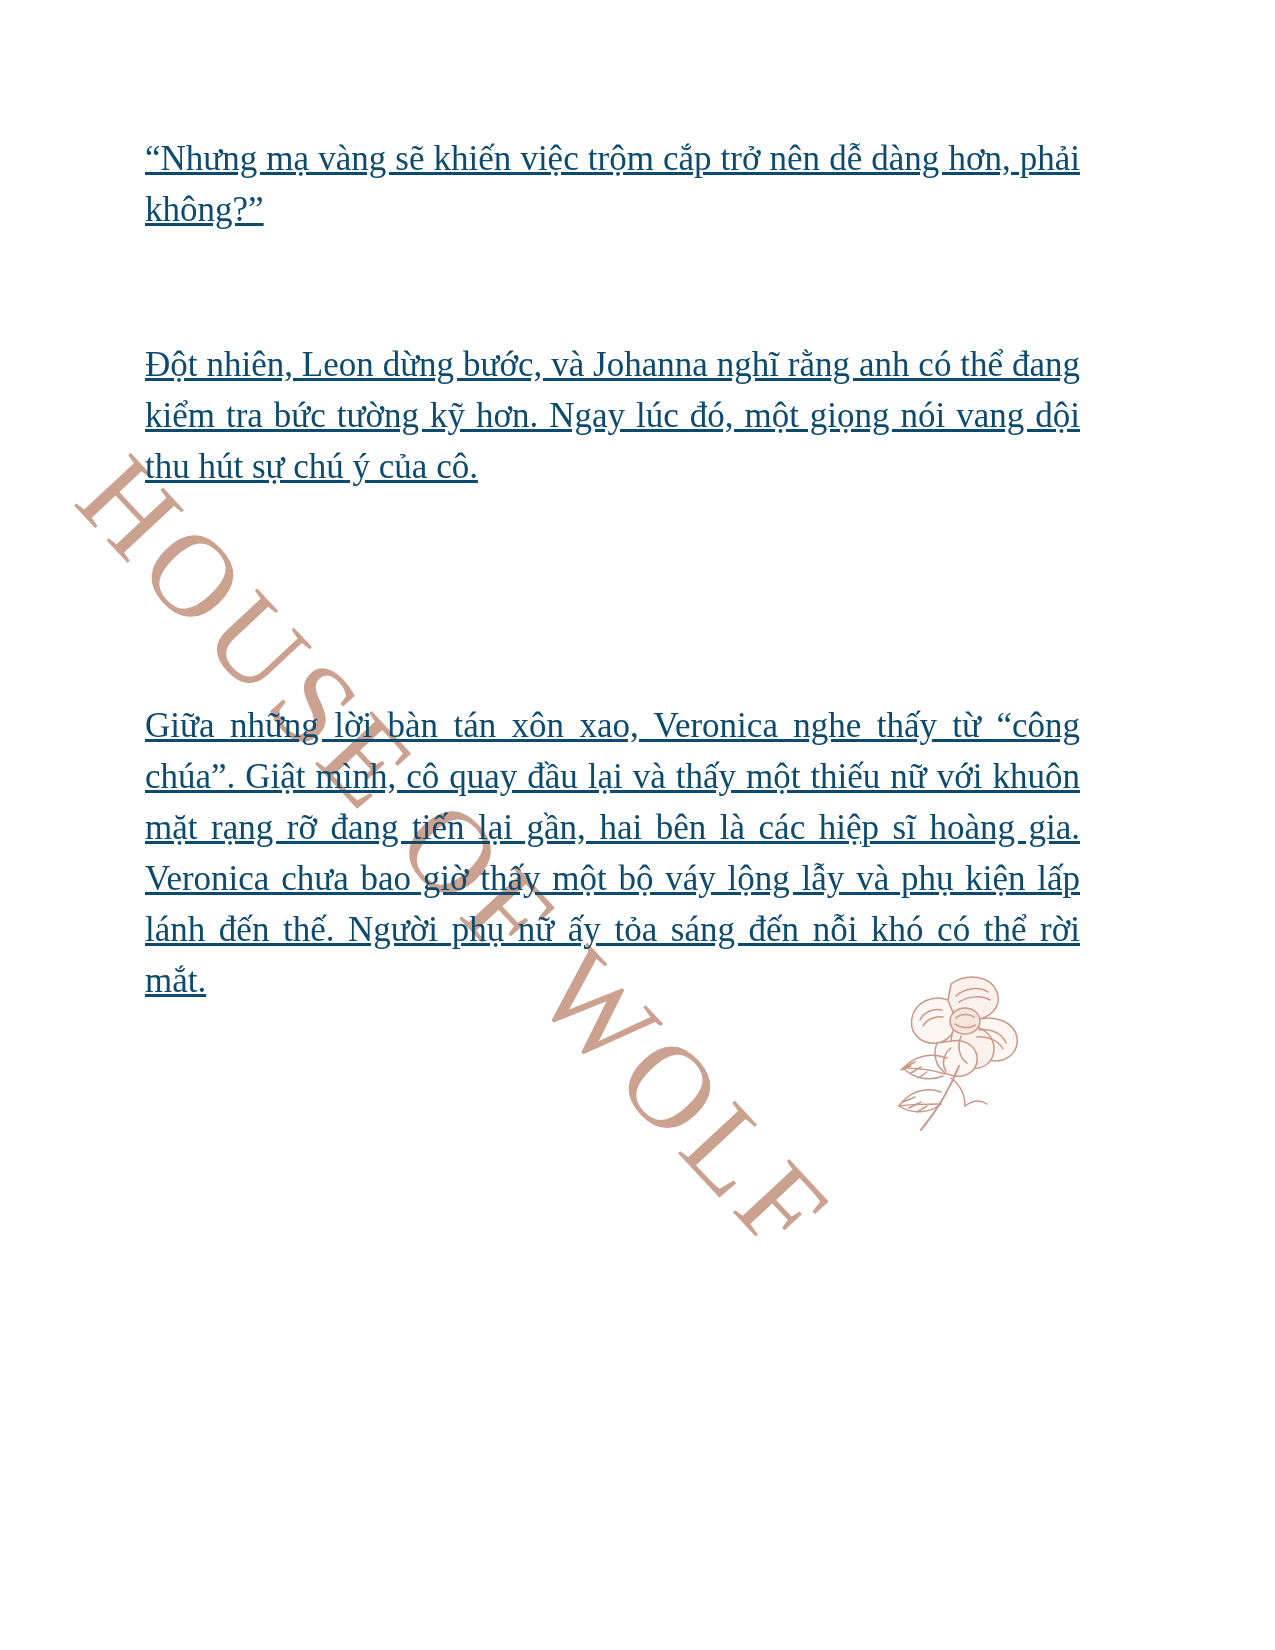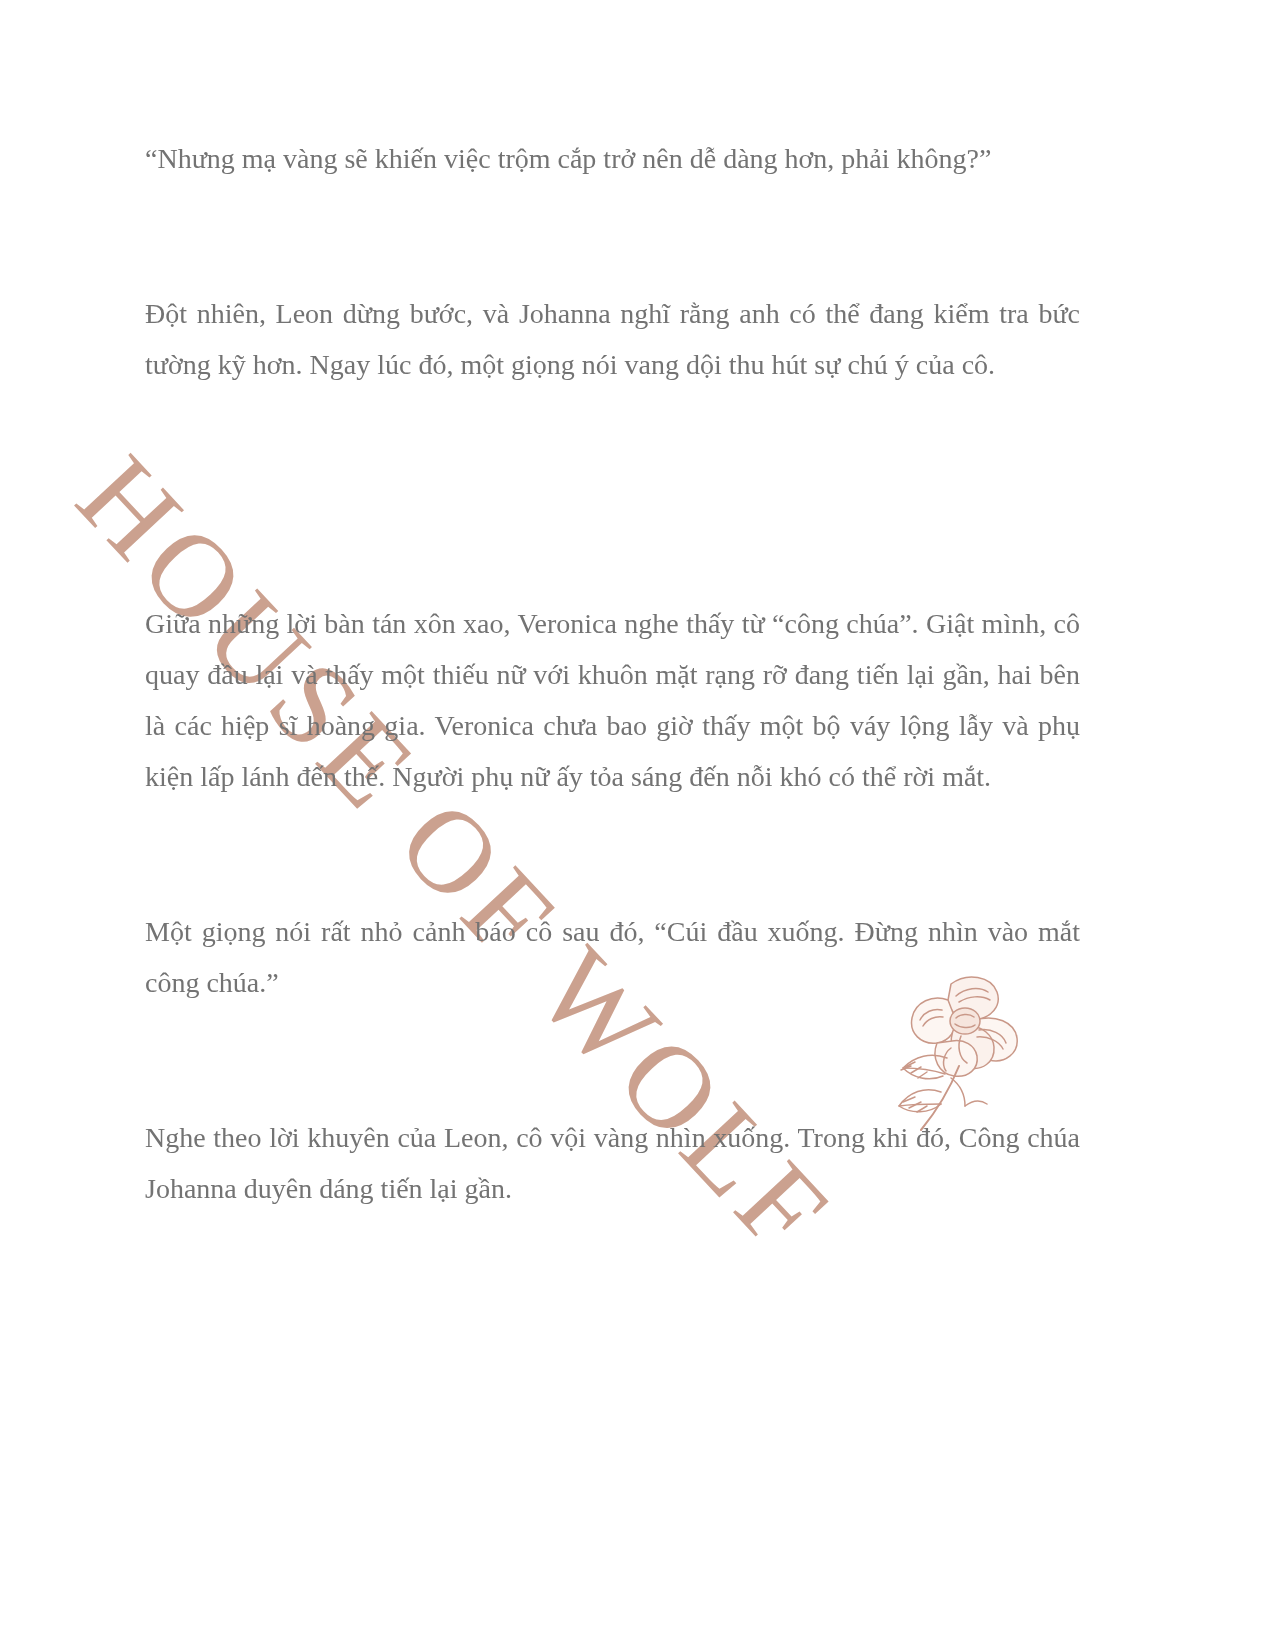--- a/index.html
+++ b/index.html
@@ -53,27 +53,28 @@
   
   .content {
     position: absolute;
     left: 145px;
     top: 0;
     width: 935px;
     z-index: 3;
   }
   p.para {
     margin: 0;
-    font-size: 28px;
+    font-size: 35px;
     line-height: 51px;
-    color: #737373;
+    color: #0c4a6e;
     text-align: justify;
     text-justify: inter-word;
     -webkit-hyphens: none;
     hyphens: none;
+    text-decoration: underline;
   }
   .spacer-xl { height: 104px; }
   .spacer-top { height: 133px; }
 </style>
 </head>
 <body>
 
 <div class="page">
 
   <div class="watermark-layer">
@@ -124,19 +125,17 @@
     <div class="spacer-xl"></div>
 
     <p class="para">Đột nhiên, Leon dừng bước, và Johanna nghĩ rằng anh có thể đang kiểm tra bức tường kỹ hơn. Ngay lúc đó, một giọng nói vang dội thu hút sự chú ý của cô.</p>
     <div class="spacer-xl"></div>
 
     <div class="spacer-xl"></div>
 
     <p class="para">Giữa những lời bàn tán xôn xao, Veronica nghe thấy từ “công chúa”. Giật mình, cô quay đầu lại và thấy một thiếu nữ với khuôn mặt rạng rỡ đang tiến lại gần, hai bên là các hiệp sĩ hoàng gia. Veronica chưa bao giờ thấy một bộ váy lộng lẫy và phụ kiện lấp lánh đến thế. Người phụ nữ ấy tỏa sáng đến nỗi khó có thể rời mắt.</p>
     <div class="spacer-xl"></div>
 
-    <p class="para">Một giọng nói rất nhỏ cảnh báo cô sau đó, “Cúi đầu xuống. Đừng nhìn vào mắt công chúa.”</p>
     <div class="spacer-xl"></div>
 
-    <p class="para">Nghe theo lời khuyên của Leon, cô vội vàng nhìn xuống. Trong khi đó, Công chúa Johanna duyên dáng tiến lại gần.</p>
   </div>
 
 </div>
 
 </body></html>

